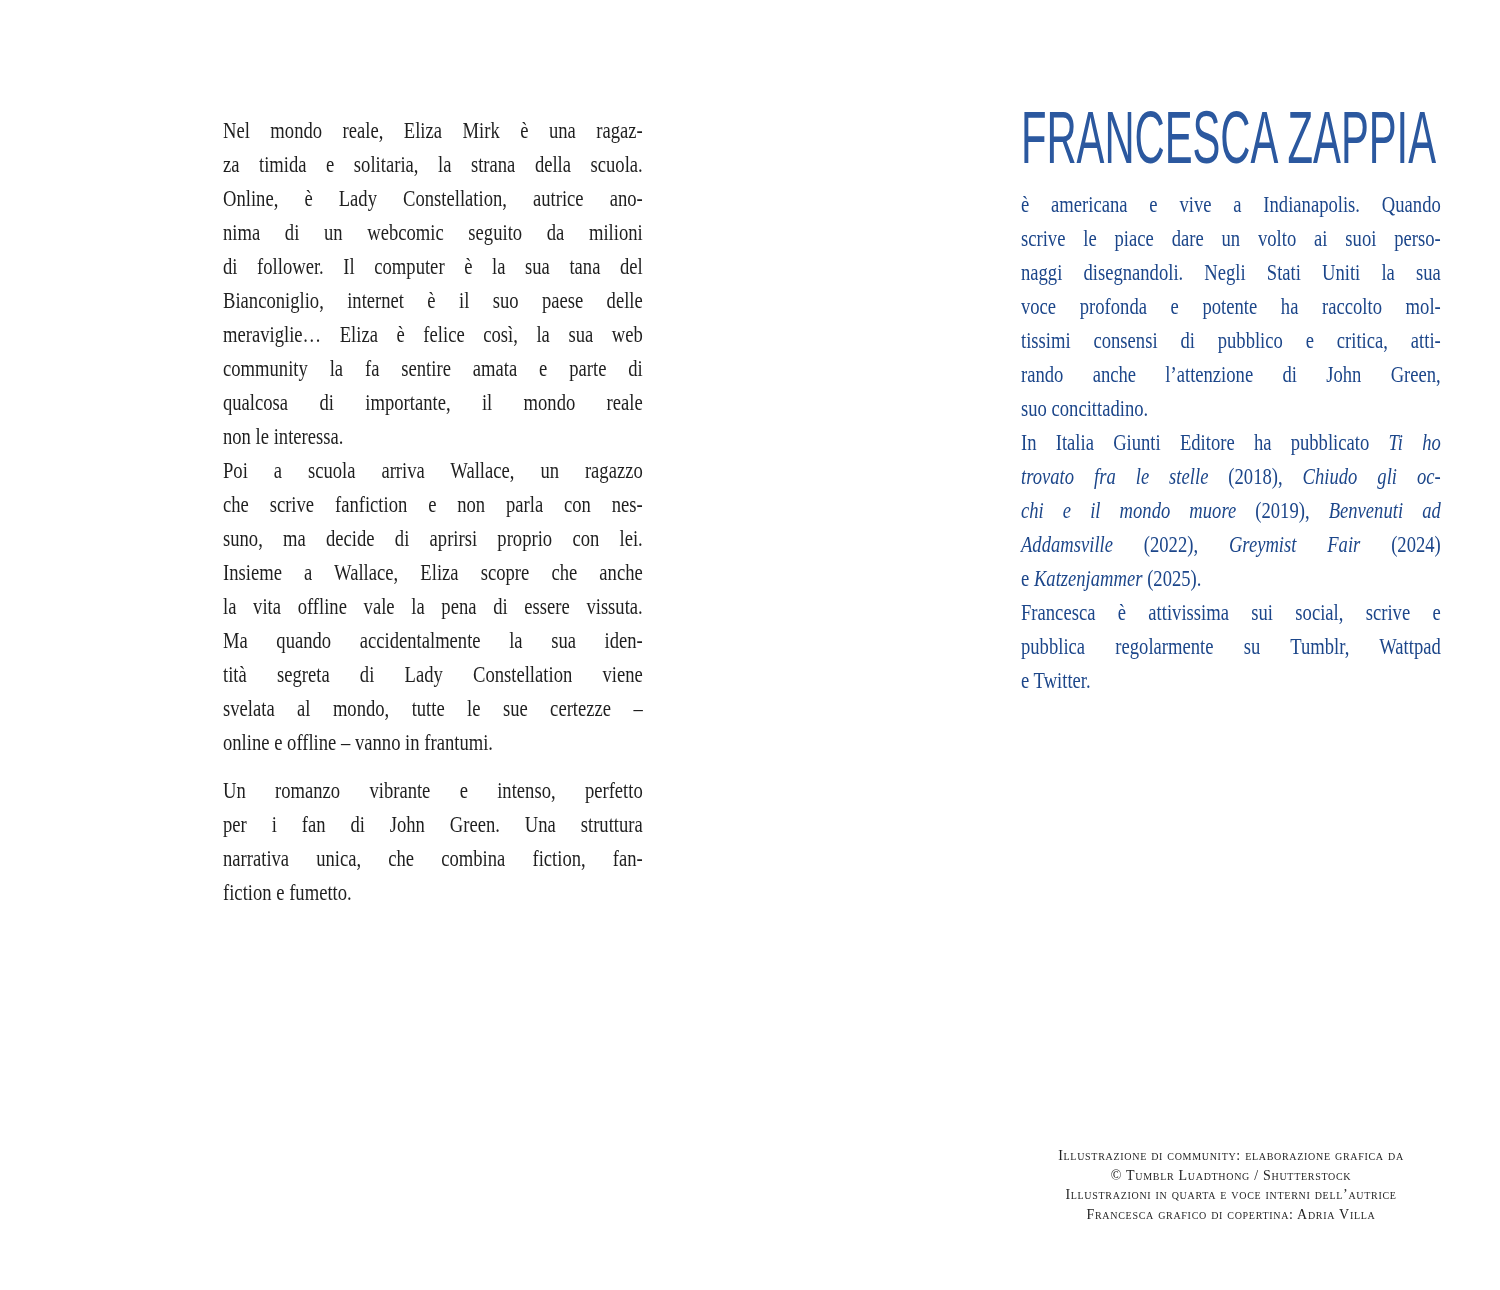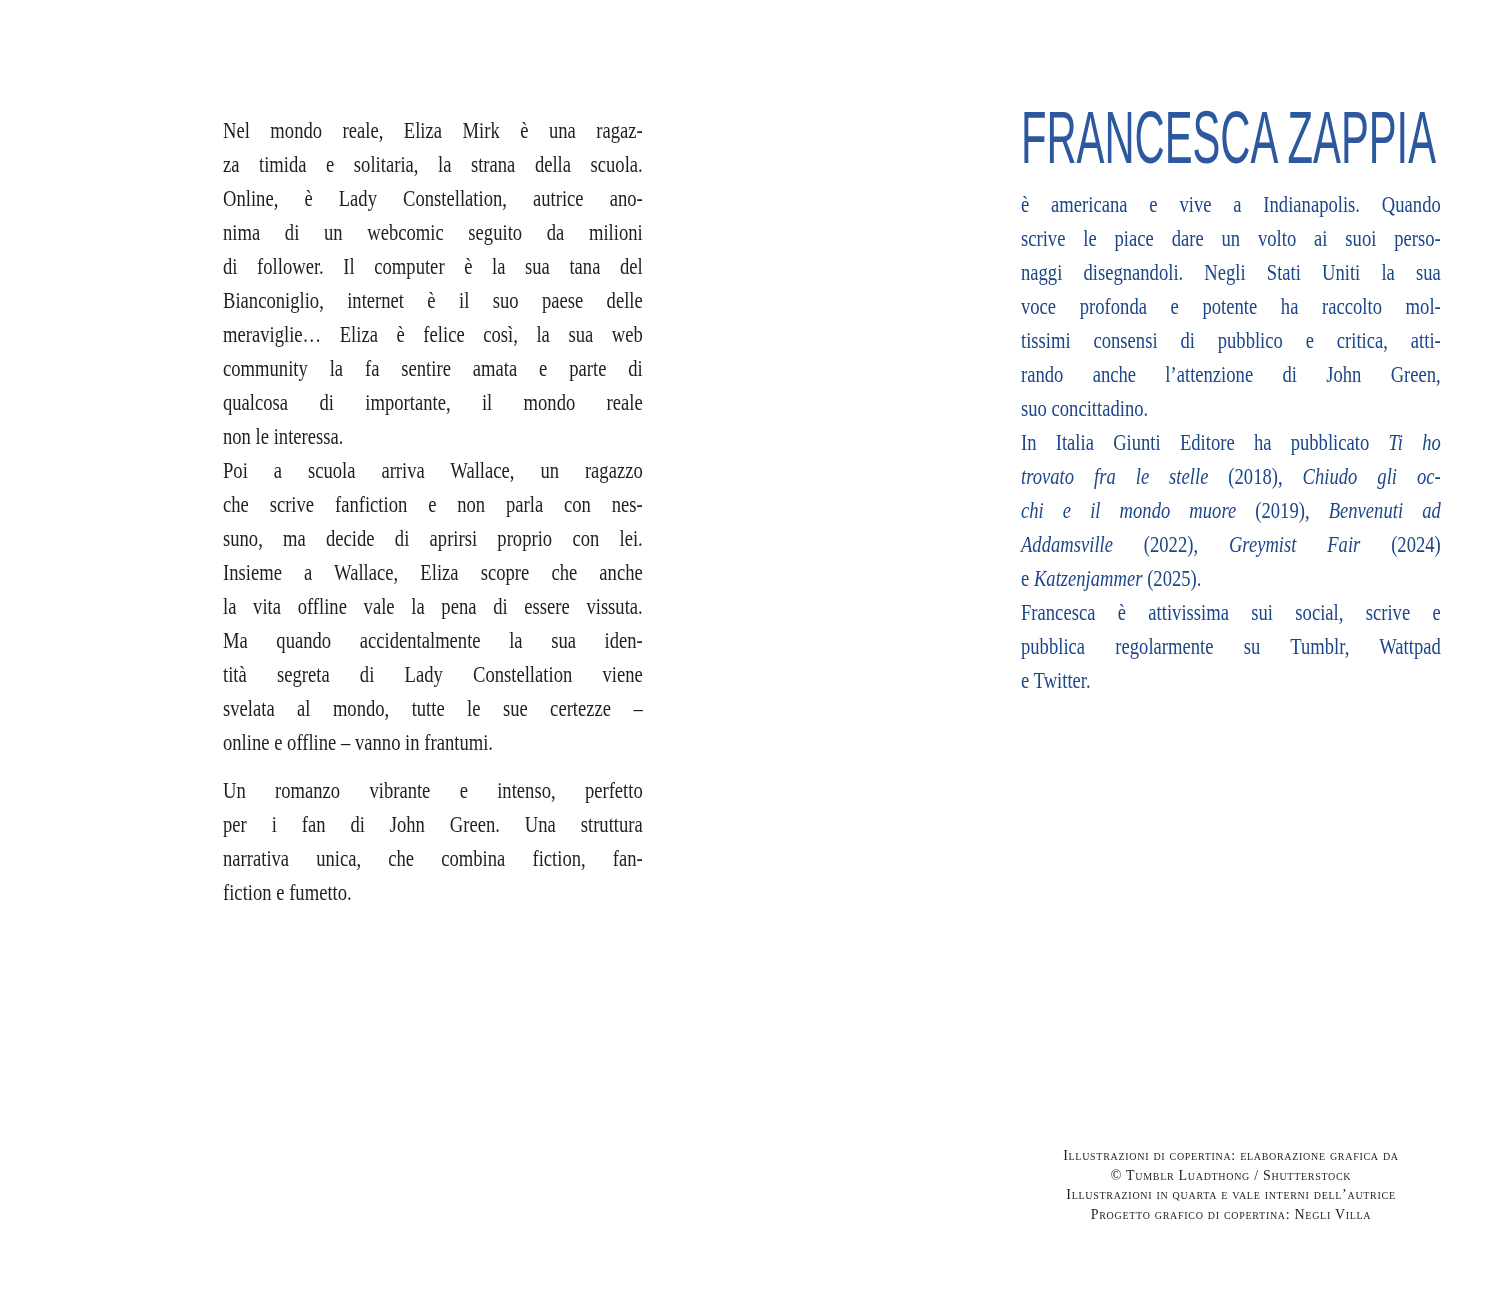--- a/index.html
+++ b/index.html
@@ -117,20 +117,20 @@
       </div>
       <div class="para">
         <div class="line">Francesca è attivissima sui social, scrive e</div>
         <div class="line">pubblica regolarmente su Tumblr, Wattpad</div>
         <div class="line last">e Twitter.</div>
       </div>
     </div>
 
   <div class="credits">
       <div class="para">
-        <div class="line">Illustrazioni di copertina: elaborazione grafica da</div>
+        <div class="line">Illustrazione di community: elaborazione grafica da</div>
         <div class="line">© Tumblr Luadthong / Shutterstock</div>
-        <div class="line">Illustrazioni in quarta e vale interni dell’autrice</div>
-        <div class="line last">Progetto grafico di copertina: Negli Villa</div>
+        <div class="line">Illustrazioni in quarta e voce interni dell’autrice</div>
+        <div class="line last">Francesca grafico di copertina: Adria Villa</div>
       </div>
     </div>
 
 </div>
 
 </body></html>

